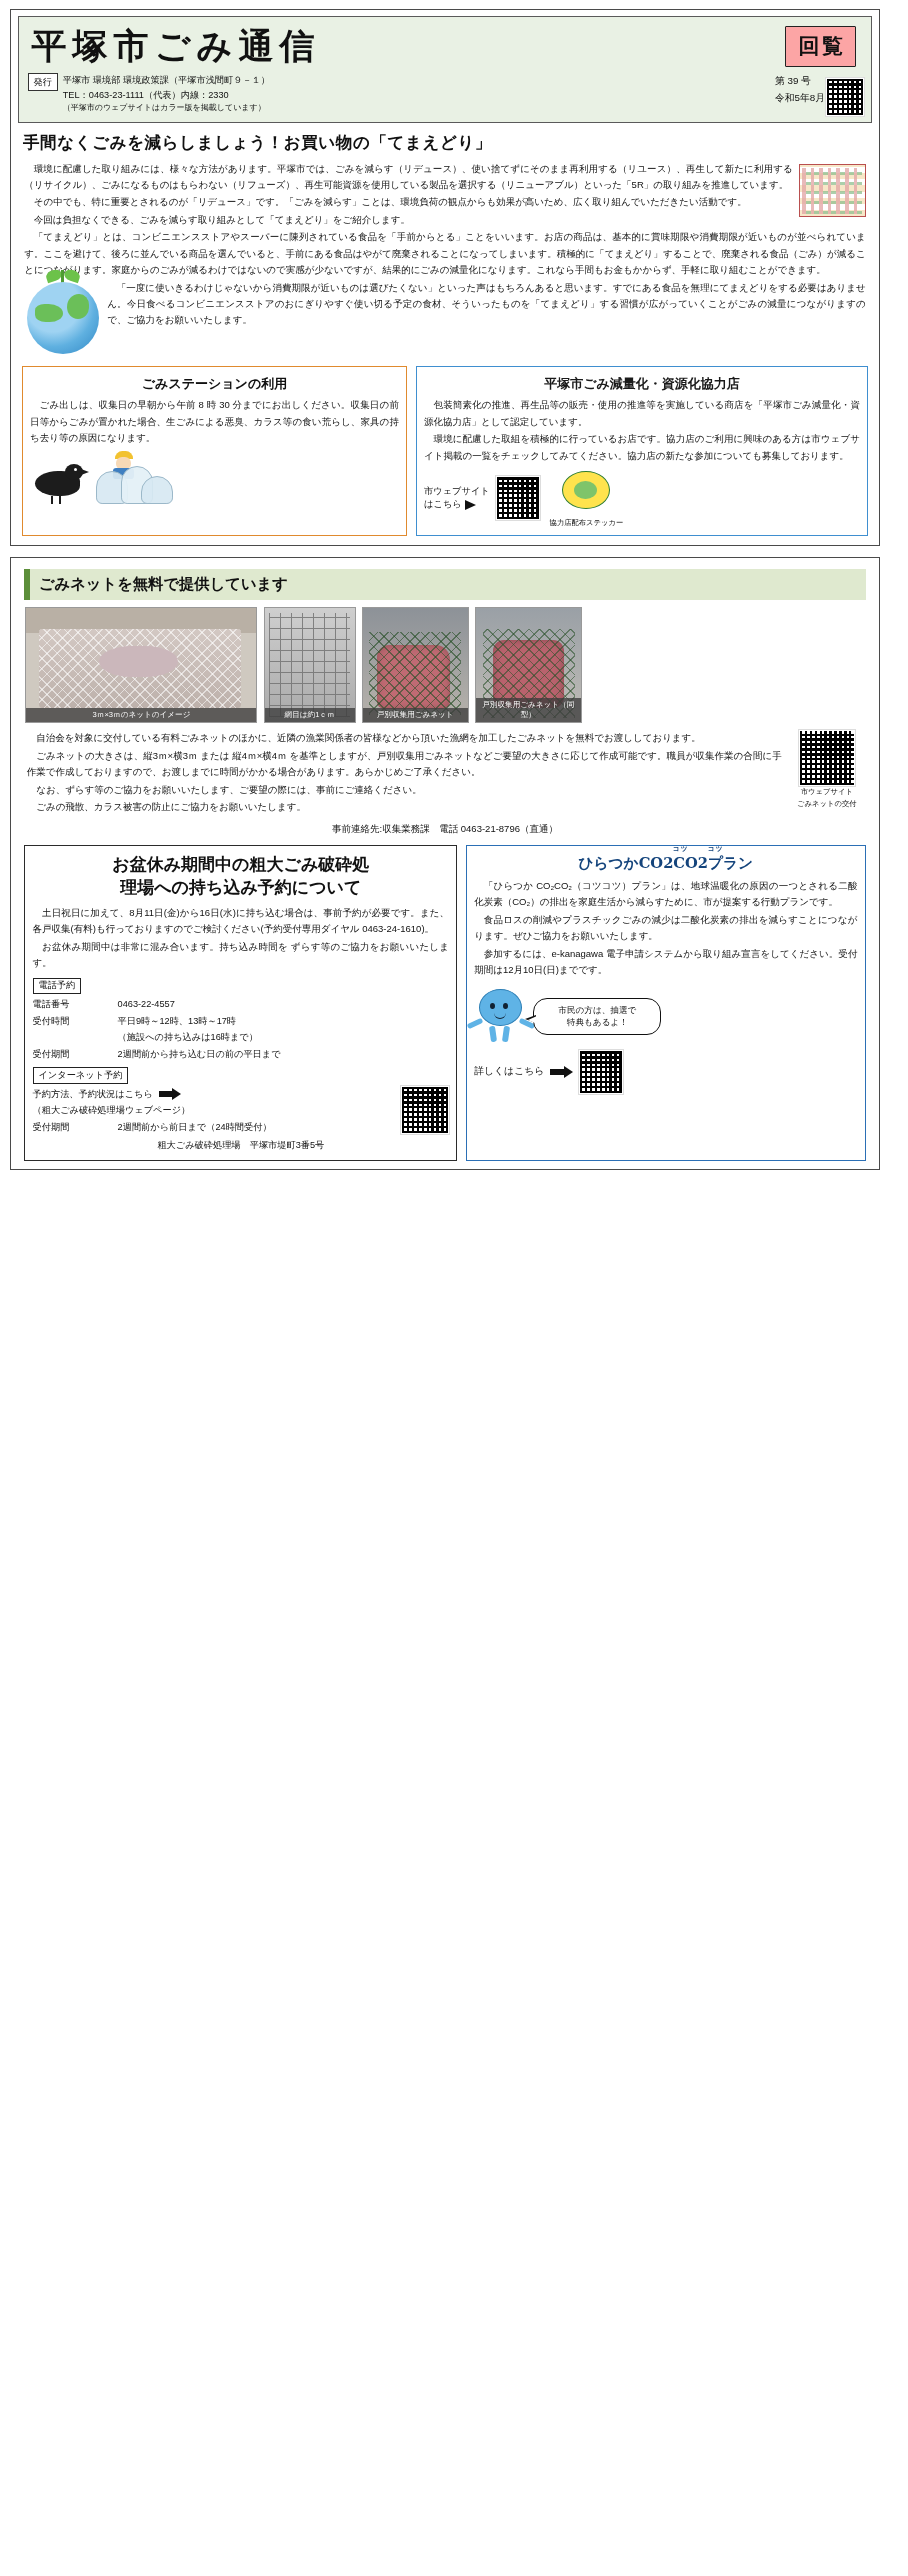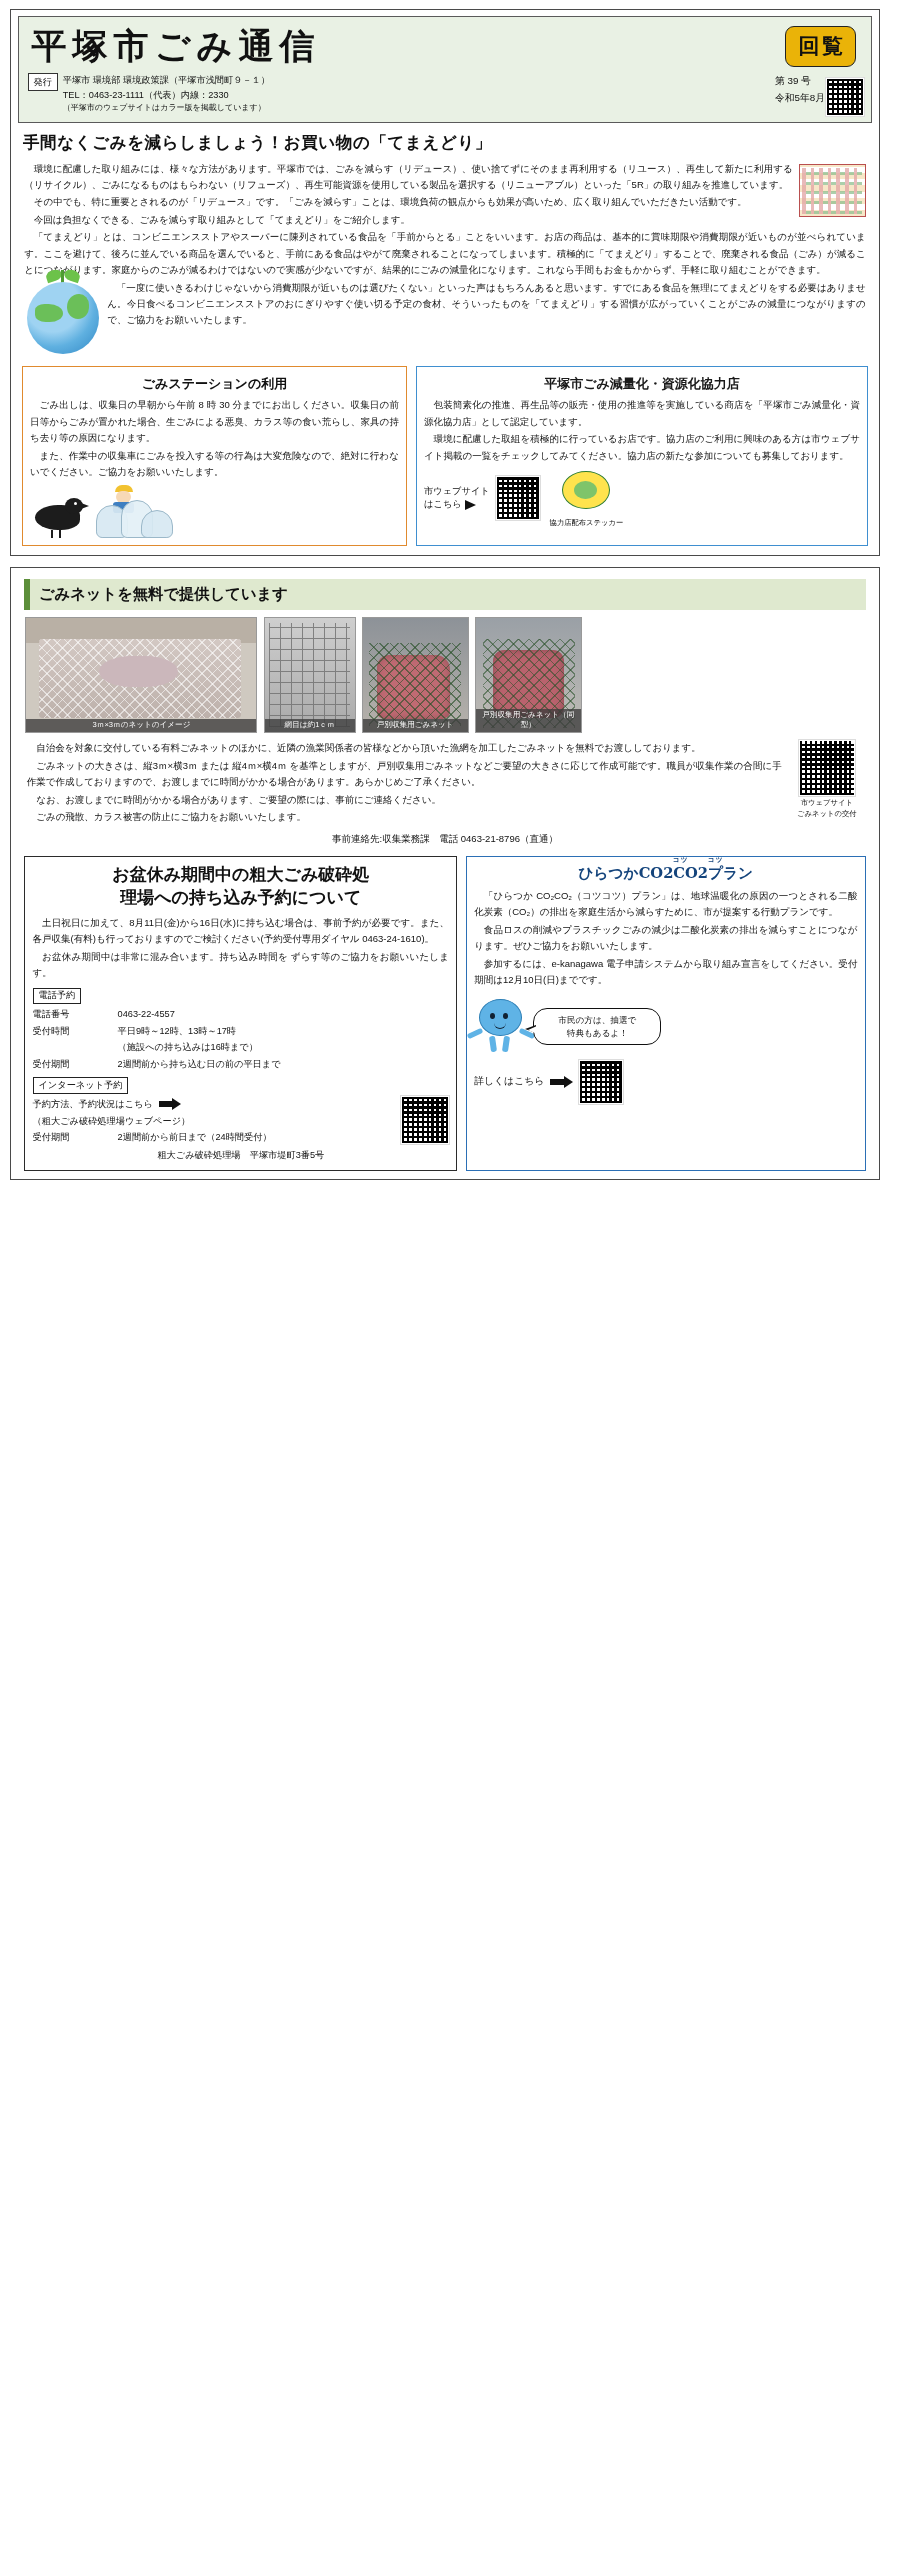--- a/index.html
+++ b/index.html
@@ -41,22 +41,22 @@
     font-family: "DejaVu Serif", "Liberation Serif", serif;
     font-weight: bold;
     font-size: 35px;
     letter-spacing: 6.1px;
     color: #111;
     white-space: nowrap;
     padding-left: 3.7px;
   }
   .kairan {
     border: 1.8px solid #222;
-    border-radius: 9px;
-    background: #eab308;
+    border-radius: 1px;
+    background: #fca5a5;
     font-family: "DejaVu Serif","Liberation Serif",serif;
     font-weight: bold;
     font-size: 21px;
     letter-spacing: 2.4px;
     padding: 4.9px 9.8px 6.1px 12.2px;
     margin-right: 6.1px;
   }
   .mast-row2 {
     display: flex;
     align-items: flex-start;
@@ -475,21 +475,20 @@
       </div>
       <p class="body">「一度に使いきるわけじゃないから消費期限が近いものは選びたくない」といった声はもちろんあると思います。すでにある食品を無理にてまえどりをする必要はありません。今日食べるコンビニエンスストアのおにぎりやすぐ使い切る予定の食材、そういったものを「てまえどり」する習慣が広がっていくことがごみの減量につながりますので、ご協力をお願いいたします。</p>
       <div style="clear:both"></div>
     </div>
 
     <div class="two-col">
 
       <div class="box-left">
         <div class="box-title">ごみステーションの利用</div>
         <p class="body">ごみ出しは、収集日の早朝から午前 8 時 30 分までにお出しください。収集日の前日等からごみが置かれた場合、生ごみによる悪臭、カラス等の食い荒らし、家具の持ち去り等の原因になります。</p>
-        <p class="body">また、作業中の収集車にごみを投入する等の行為は大変危険なので、絶対に行わないでください。ご協力をお願いいたします。</p>
         <div class="illus-row">
           <div class="crow">
             <div class="body"></div>
               <div class="head"></div>
               <div class="beak"></div>
               <div class="eye"></div>
             <div class="leg1"></div>
               <div class="leg2"></div>
           </div>
           <div class="bags">
@@ -554,21 +553,21 @@
         <div class="bagred"></div>
           <div class="net"></div>
         <div class="cap">戸別収集用ごみネット（同型）</div>
       </div>
     </div>
 
     <div class="net-body">
       <div class="tx">
         <p class="body">自治会を対象に交付している有料ごみネットのほかに、近隣の漁業関係者の皆様などから頂いた漁網を加工したごみネットを無料でお渡ししております。</p>
         <p class="body">ごみネットの大きさは、縦3ｍ×横3ｍ または 縦4ｍ×横4ｍ を基準としますが、戸別収集用ごみネットなどご要望の大きさに応じて作成可能です。職員が収集作業の合間に手作業で作成しておりますので、お渡しまでに時間がかかる場合があります。あらかじめご了承ください。</p>
-        <p class="body">なお、お渡しまでに時間がかかる場合があります、ご要望の際には、事前にご連絡ください。</p>
+        <p class="body">なお、ずらす等のご協力をお願いいたします、ご要望の際には、事前にご連絡ください。</p>
         <p class="body">ごみの飛散、カラス被害の防止にご協力をお願いいたします。</p>
       </div>
       <div class="net-qr">
         <div class="qr"></div>
         <div class="cap-small">市ウェブサイト</div>
         <div class="cap-small">ごみネットの交付</div>
       </div>
     </div>
 
     <div class="contact-line">事前連絡先:収集業務課　電話 0463-21-8796（直通）</div>

